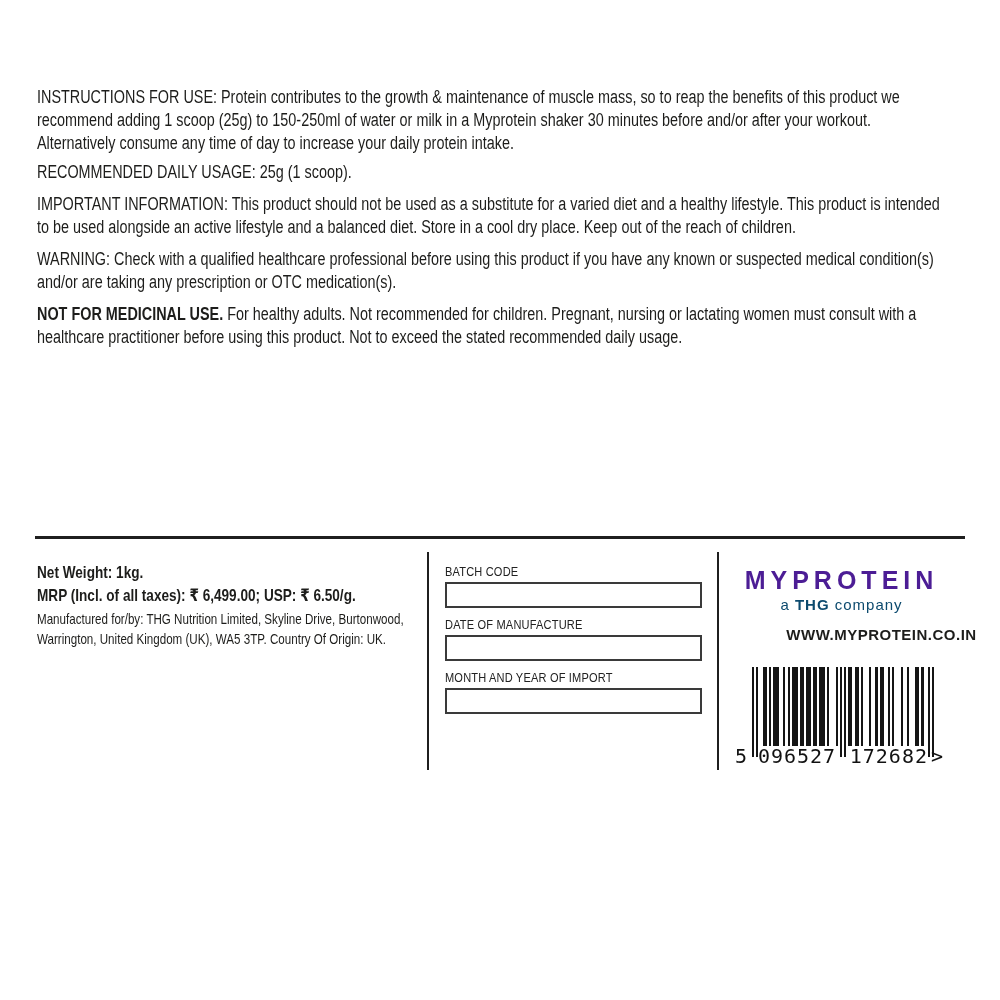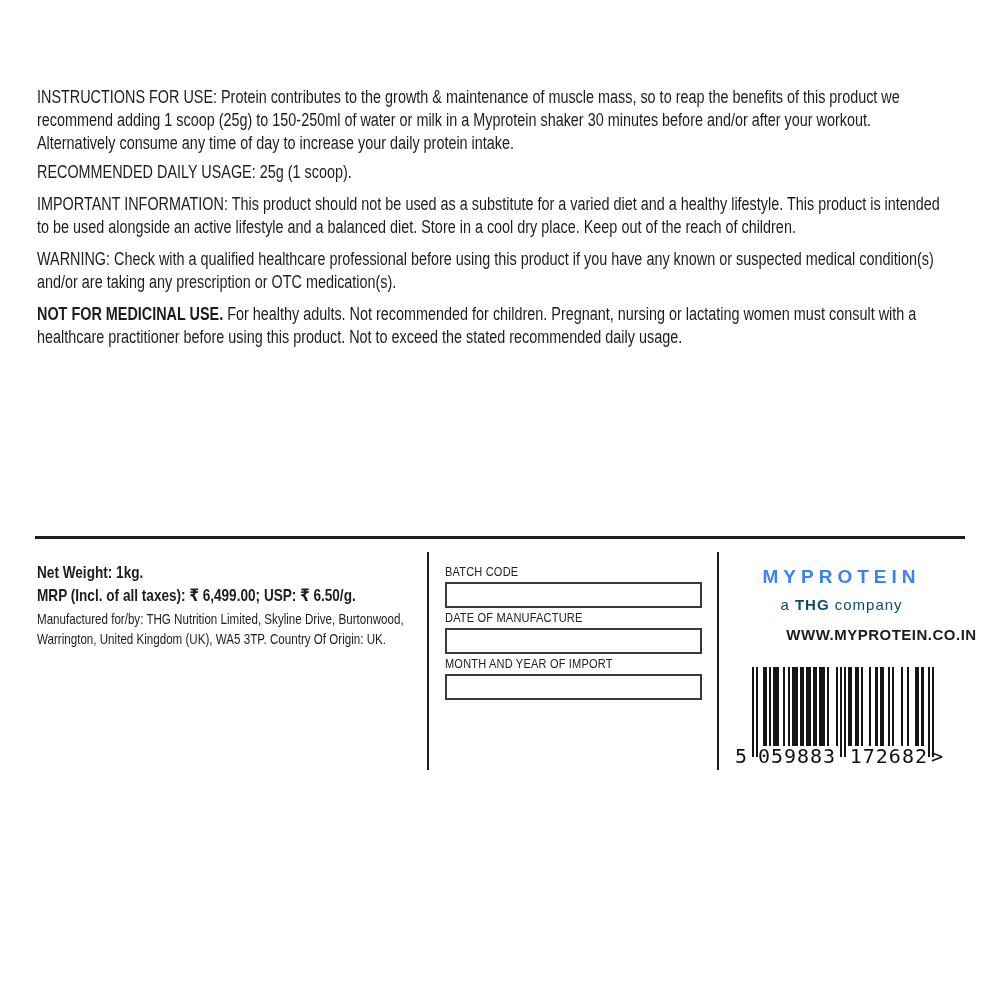--- a/index.html
+++ b/index.html
@@ -26,33 +26,33 @@
   
   .footer-left{
     position:absolute;left:37px;top:561px;width:520px;
     transform:scaleX(0.80);transform-origin:0 0;
   }
   .fl-bold{font-size:17px;font-weight:bold;line-height:23px;white-space:nowrap;}
   .fl-reg{font-size:14.5px;line-height:19.5px;white-space:nowrap;}
   .fl-reg-block{margin-top:3px;}
   
   .fields{position:absolute;left:445px;top:564px;}
-  .field{margin-bottom:2px;}
+  .field{margin-bottom:9px;}
   .field-label{
     font-size:13px;line-height:15px;letter-spacing:0.2px;white-space:nowrap;
     transform:scaleX(0.85);transform-origin:0 0;color:#222222;
   }
   .field-box{
     margin-top:3px;width:253px;height:22px;background:#ffffff;
     border:2px solid #3a3a3a;
   }
   
   .brand-logo{
     position:absolute;left:718px;top:566px;width:247px;text-align:center;
-    font-size:19px;font-weight:bold;letter-spacing:5px;white-space:nowrap;color:#3b82f6;
+    font-size:25px;font-weight:bold;letter-spacing:5px;white-space:nowrap;color:#4c1d95;
   }
   .brand-tagline{
     position:absolute;left:718px;top:596px;width:247px;text-align:center;
     font-size:15px;letter-spacing:1px;color:#0c4a6e;
   }
   .brand-tagline .thg{font-weight:bold;}
   .brand-website{
     position:absolute;left:718px;top:626px;width:247px;text-align:center;
     font-size:15px;font-weight:bold;letter-spacing:0.5px;white-space:nowrap;margin-left:40px;
   }
@@ -153,17 +153,17 @@
       <rect x="71" y="0" width="1" height="79"></rect>
       <rect x="73" y="0" width="1" height="79"></rect>
       <rect x="78" y="0" width="1" height="79"></rect>
       <rect x="81" y="0" width="1" height="79"></rect>
       <rect x="85" y="0" width="2" height="79"></rect>
       <rect x="88" y="0" width="2" height="79"></rect>
       <rect x="92" y="0" width="1" height="90"></rect>
       <rect x="94" y="0" width="1" height="90"></rect>
     </svg>
   <div class="bdigit bd-first">5</div>
-  <div class="bdigit bd-left">059883</div>
+  <div class="bdigit bd-left">096527</div>
   <div class="bdigit bd-right">172682</div>
   <div class="bdigit bd-trailer">&gt;</div>
 
 </div>
 
 </body></html>

